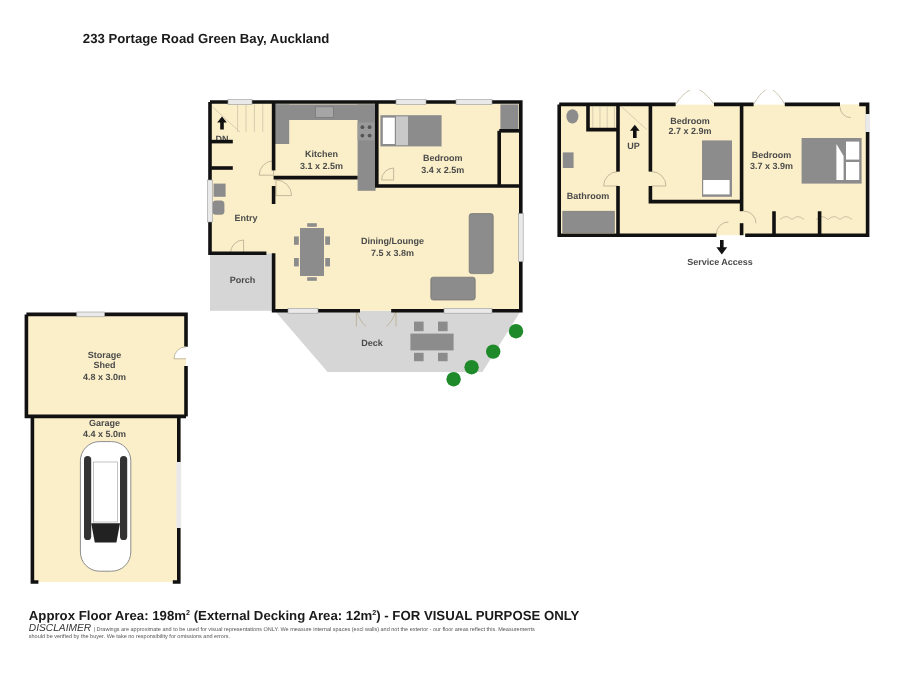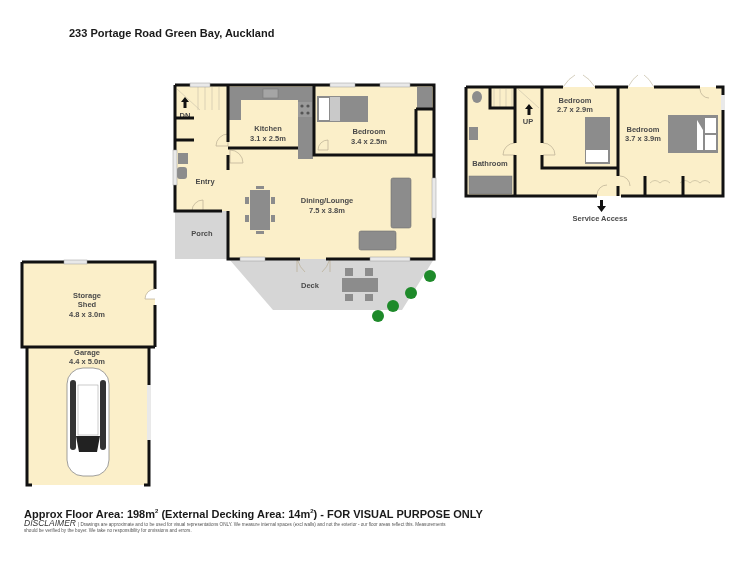--- a/index.html
+++ b/index.html
@@ -256,15 +256,15 @@
       <path d="M76,436 H100 L97,452 H79 Z" fill="#222"></path>
     </g>
     <text class="room-label" x="87" y="298">Storage</text>
     <text class="room-label" x="87" y="307">Shed</text>
     <text class="room-label" x="87" y="317">4.8 x 3.0m</text>
     <text class="room-label" x="87" y="355">Garage</text>
     <text class="room-label" x="87" y="364">4.4 x 5.0m</text>
   </g>
 </svg>
 
-<div class="area"><span>Approx Floor Area: 198m</span><sup>2</sup><span> (External Decking Area: 14m</span><sup>2</sup><span>) - FOR VISUAL PURPOSE ONLY</span></div>
+<div class="area"><span>Approx Floor Area: 198m</span><sup>2</sup><span> (External Decking Area: 12m</span><sup>2</sup><span>) - FOR VISUAL PURPOSE ONLY</span></div>
 
 <div class="disclaimer"><span class="dlabel">DISCLAIMER</span><span>| Drawings are approximate and to be used for visual representations ONLY. We measure internal spaces (excl walls) and not the exterior - our floor areas reflect this. Measurements should be verified by the buyer. We take no responsibility for omissions and errors.</span></div>
 
 </body></html>

